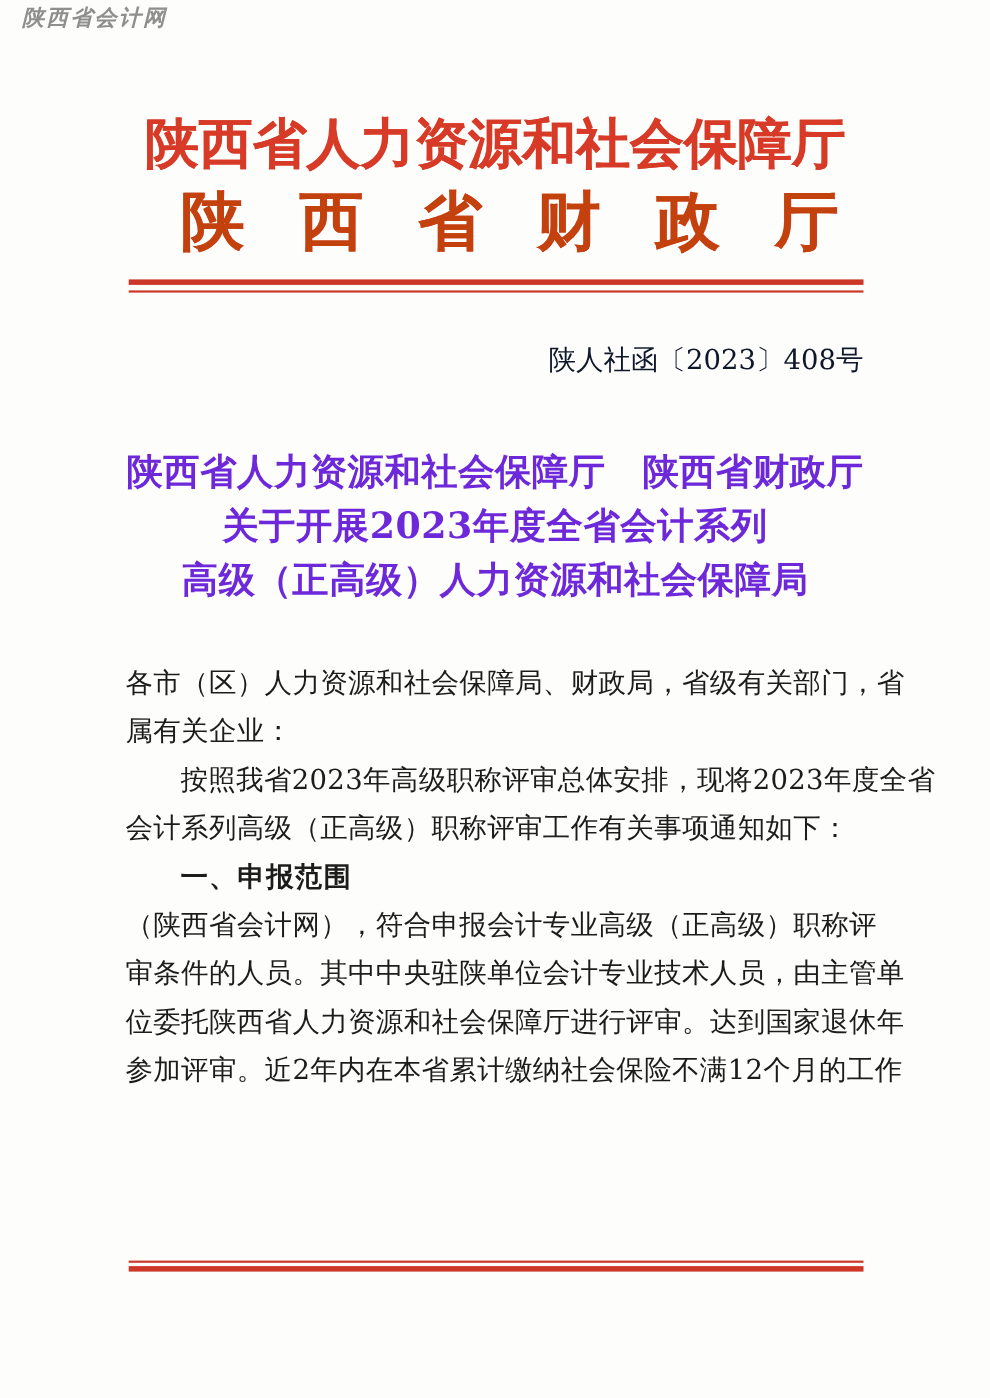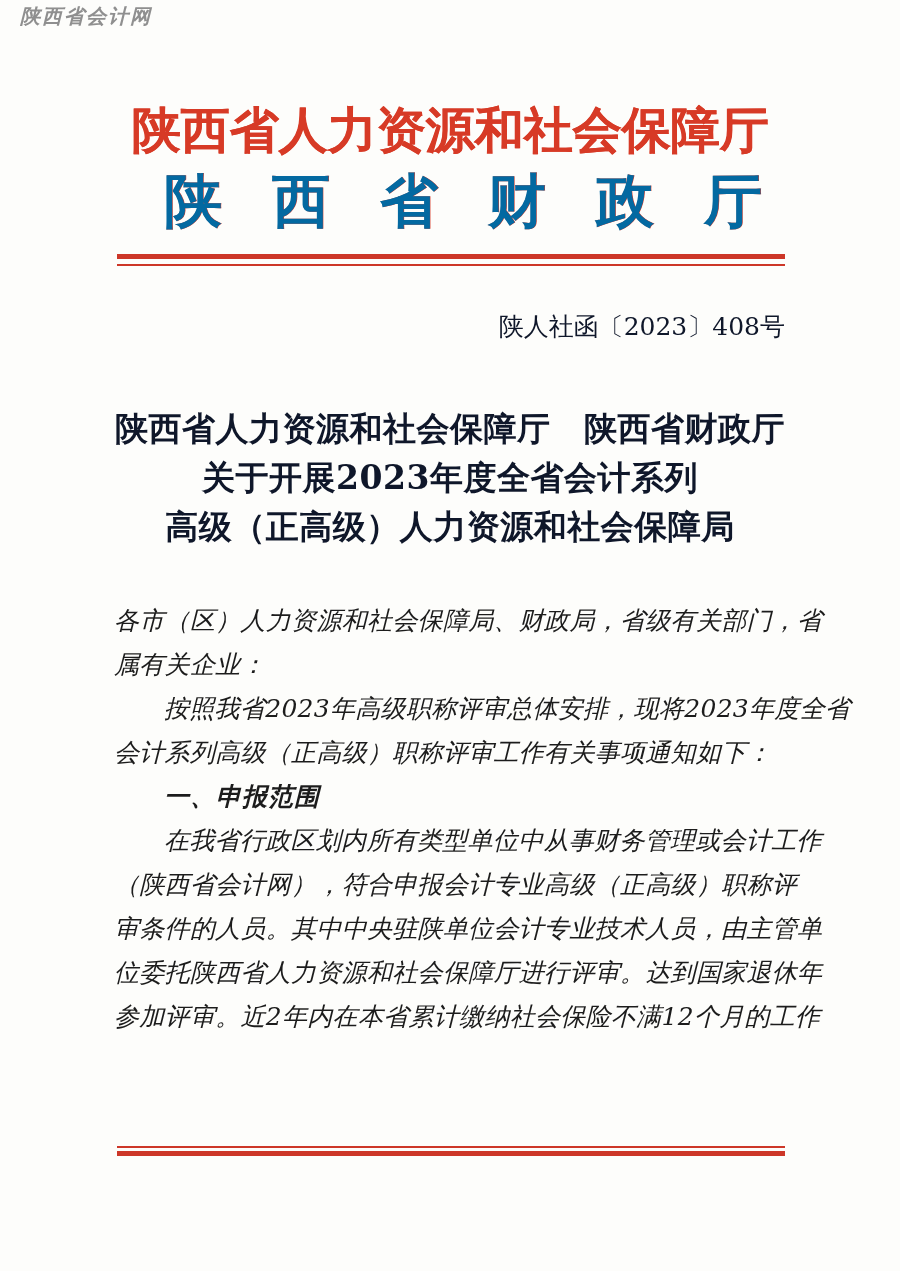--- a/index.html
+++ b/index.html
@@ -36,21 +36,21 @@
     text-shadow:0.5px 0 0 #d73a26;
   }
   .org-line2 {
     position:absolute;
     top:168px; left:0;
     width:100%;
     text-align:center;
     font-size:58px;
     line-height:66px;
     font-weight:900;
-    color:#0369a1;
+    color:#c2410c;
     letter-spacing:50px;
     padding-left:76px;
     box-sizing:border-box;
     font-family:"DejaVu Serif", serif;
     text-shadow:0.5px 0 0 #d73a26;
   }
   .rule {
     position:absolute;
     left:117px;
     width:668px;
@@ -69,35 +69,34 @@
     color:#0f172a;
     font-family:"DejaVu Serif", serif;
   }
   .title-block {
     position:absolute;
     top:404px; left:0;
     width:100%;
     text-align:center;
     font-size:33px;
     font-weight:bold;
-    color:#0f172a;
+    color:#6d28d9;
     line-height:49px;
     font-family:"DejaVu Serif", serif;
     letter-spacing:0.5px;
   }
   .body-block {
     position:absolute;
     top:599px; left:114px;
     width:678px;
     font-size:25px;
     line-height:44px;
     color:#1c1c1c;
     letter-spacing:0.3px;
     font-family:"DejaVu Serif", serif;
-    font-style:italic;
   }
   .body-line { white-space:nowrap; }
   .body-line.indent { text-indent:50px; }
   .body-line.bold {
     font-weight:bold;
     font-family:"DejaVu Sans", sans-serif;
     letter-spacing:1px;
   }
 </style>
 </head>
@@ -121,21 +120,20 @@
     <div>关于开展2023年度全省会计系列</div>
     <div>高级（正高级）人力资源和社会保障局</div>
   </div>
 
   <div class="body-block">
       <div class="body-line">各市（区）人力资源和社会保障局、财政局，省级有关部门，省</div>
       <div class="body-line">属有关企业：</div>
       <div class="body-line indent">按照我省2023年高级职称评审总体安排，现将2023年度全省</div>
       <div class="body-line">会计系列高级（正高级）职称评审工作有关事项通知如下：</div>
       <div class="body-line indent bold">一、申报范围</div>
-      <div class="body-line indent">在我省行政区划内所有类型单位中从事财务管理或会计工作</div>
       <div class="body-line">（陕西省会计网），符合申报会计专业高级（正高级）职称评</div>
       <div class="body-line">审条件的人员。其中中央驻陕单位会计专业技术人员，由主管单</div>
       <div class="body-line">位委托陕西省人力资源和社会保障厅进行评审。达到国家退休年</div>
       <div class="body-line">参加评审。近2年内在本省累计缴纳社会保险不满12个月的工作</div>
     </div>
 
   <div class="rule rule-bottom-thin"></div>
   <div class="rule rule-bottom-thick"></div>
 
 </div>

